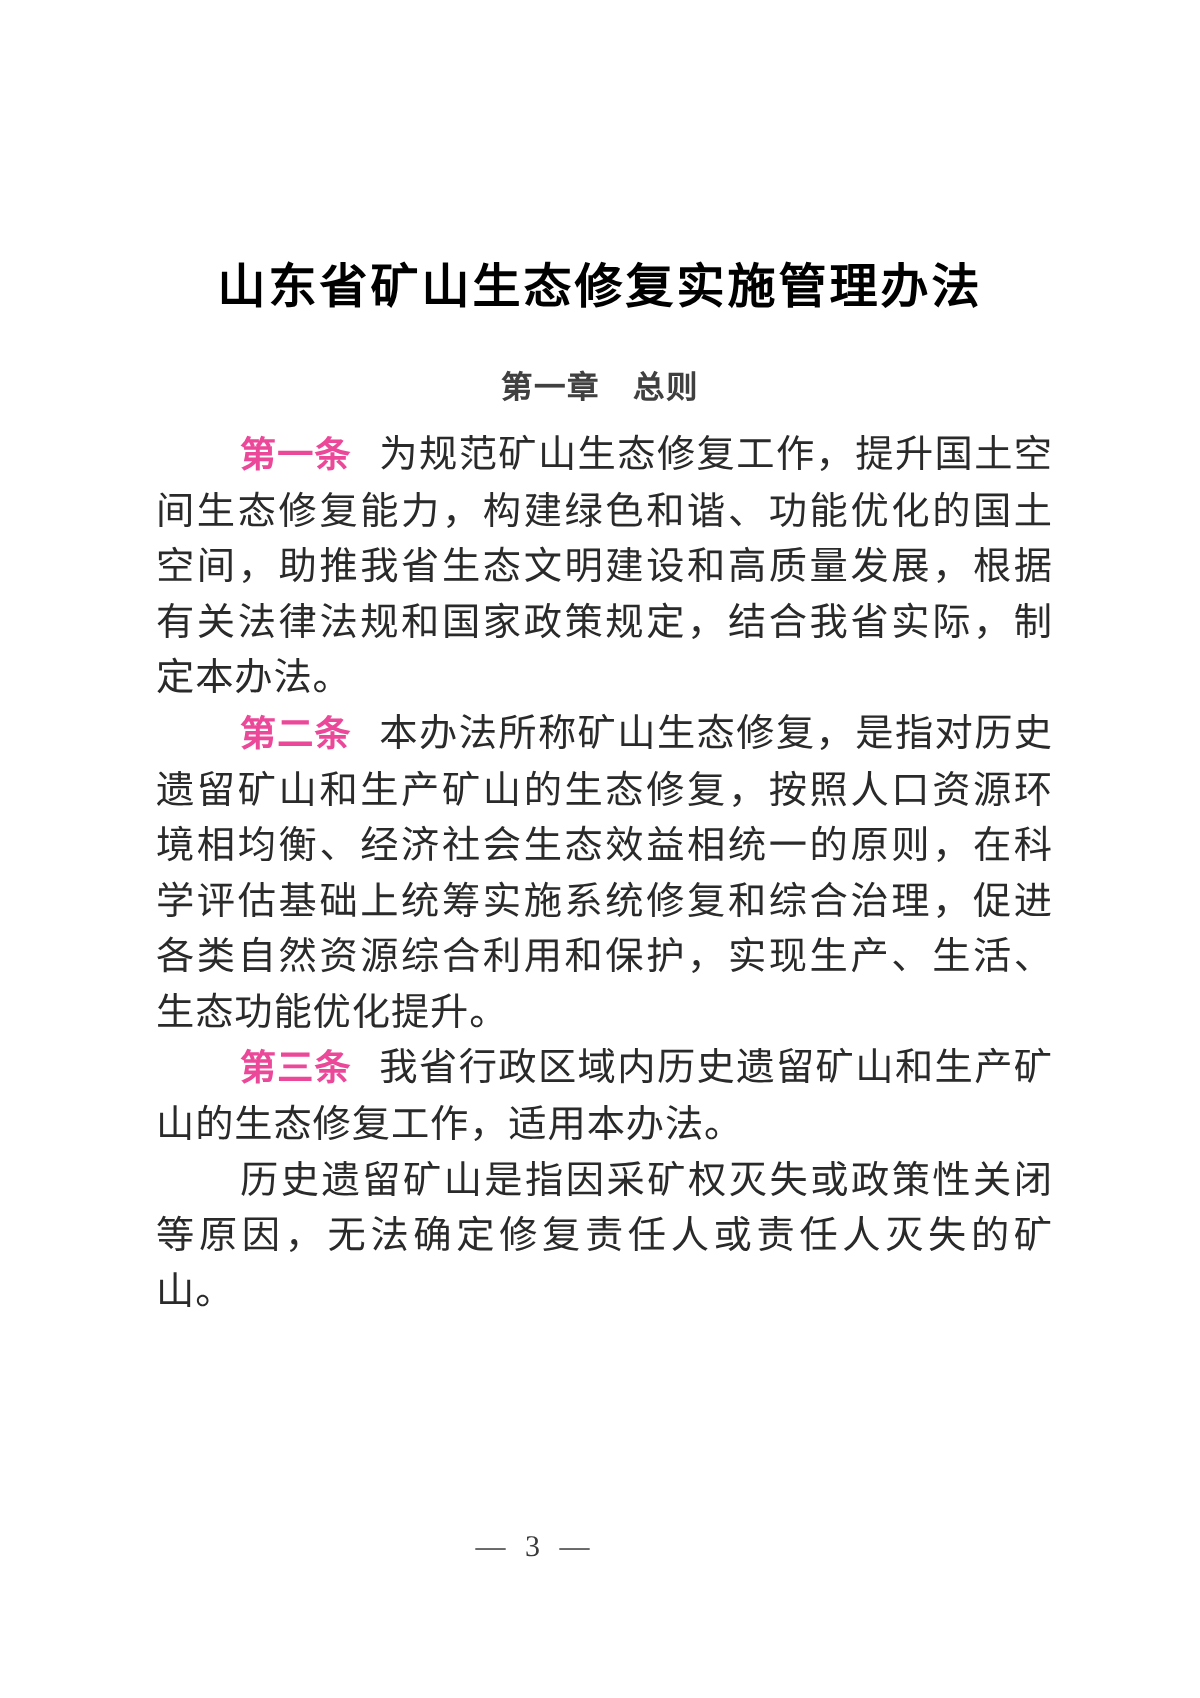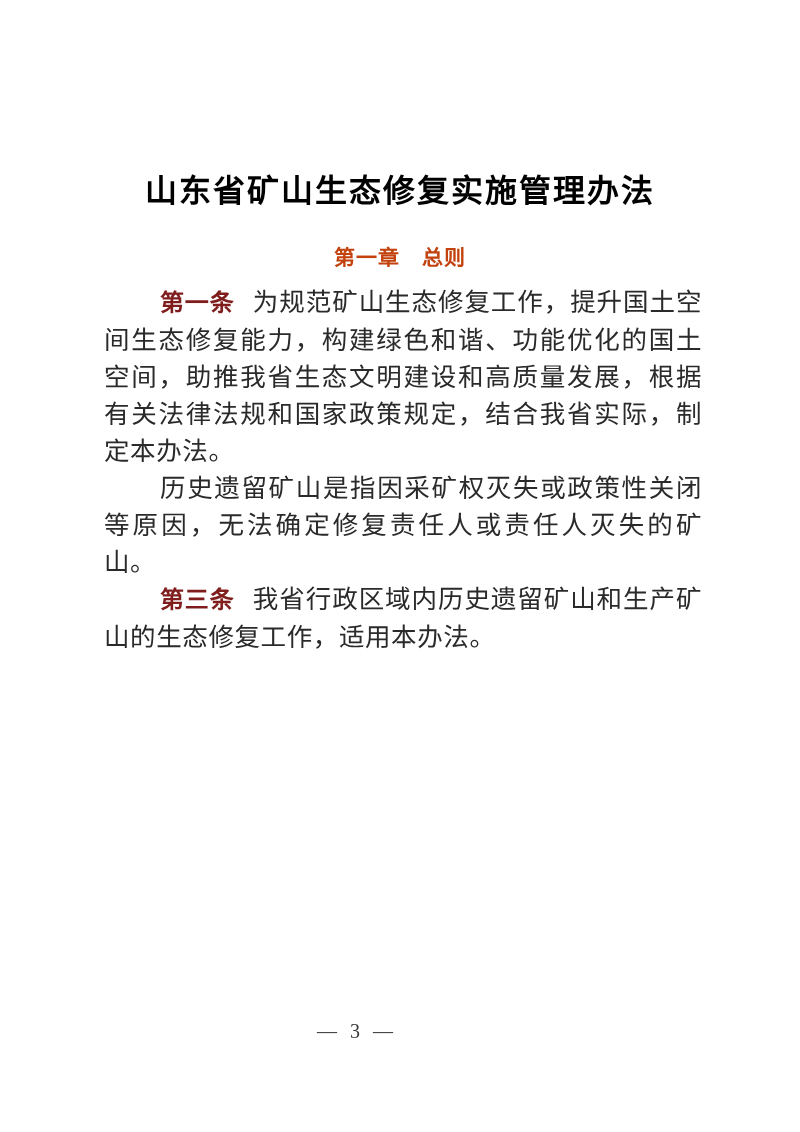--- a/index.html
+++ b/index.html
@@ -42,21 +42,21 @@
     position: absolute;
     top: 214px;
     left: 0;
     width: 800px;
     text-align: center;
     font-family: "DejaVu Sans", "Liberation Sans", sans-serif;
     font-weight: 700;
     font-size: 21px;
     line-height: 30px;
     letter-spacing: 1px;
-    color: #c2410c;
+    color: #404040;
     white-space: pre;
   }
 
   
   .body-block {
     position: absolute;
     top: 272px;
     left: 104px;
     width: 598px;
   }
@@ -73,21 +73,21 @@
     color: #2a2a2a;
     word-break: break-all;
   }
 
   
   .art-label {
     font-family: "DejaVu Sans", "Liberation Sans", sans-serif;
     font-weight: 700;
     font-size: 24px;
     letter-spacing: 0.5px;
-    color: #7f1d1d;
+    color: #ec4899;
   }
 
   .art-gap {
     display: inline-block;
     width: 18px;
   }
 
   
   .page-number {
     position: absolute;
@@ -112,27 +112,30 @@
   <h1 class="doc-title">山东省矿山生态修复实施管理办法</h1>
 
   <h2 class="chapter-heading">第一章　总则</h2>
 
   <div class="body-block">
 
     <p class="para">
       <span class="art-label">第一条</span><span class="art-gap"></span><span>为规范矿山生态修复工作，提升国土空间生态修复能力，构建绿色和谐、功能优化的国土空间，助推我省生态文明建设和高质量发展，根据有关法律法规和国家政策规定，结合我省实际，制定本办法。</span>
     </p>
 
-
     <p class="para">
-      <span>历史遗留矿山是指因采矿权灭失或政策性关闭等原因，无法确定修复责任人或责任人灭失的矿山。</span>
+      <span class="art-label">第二条</span><span class="art-gap"></span><span>本办法所称矿山生态修复，是指对历史遗留矿山和生产矿山的生态修复，按照人口资源环境相均衡、经济社会生态效益相统一的原则，在科学评估基础上统筹实施系统修复和综合治理，促进各类自然资源综合利用和保护，实现生产、生活、生态功能优化提升。</span>
     </p>
 
     <p class="para">
       <span class="art-label">第三条</span><span class="art-gap"></span><span>我省行政区域内历史遗留矿山和生产矿山的生态修复工作，适用本办法。</span>
+    </p>
+
+    <p class="para">
+      <span>历史遗留矿山是指因采矿权灭失或政策性关闭等原因，无法确定修复责任人或责任人灭失的矿山。</span>
     </p>
 
 
 
   </div>
 
   <div class="page-number">— 3 —</div>
 
 </div>
 

